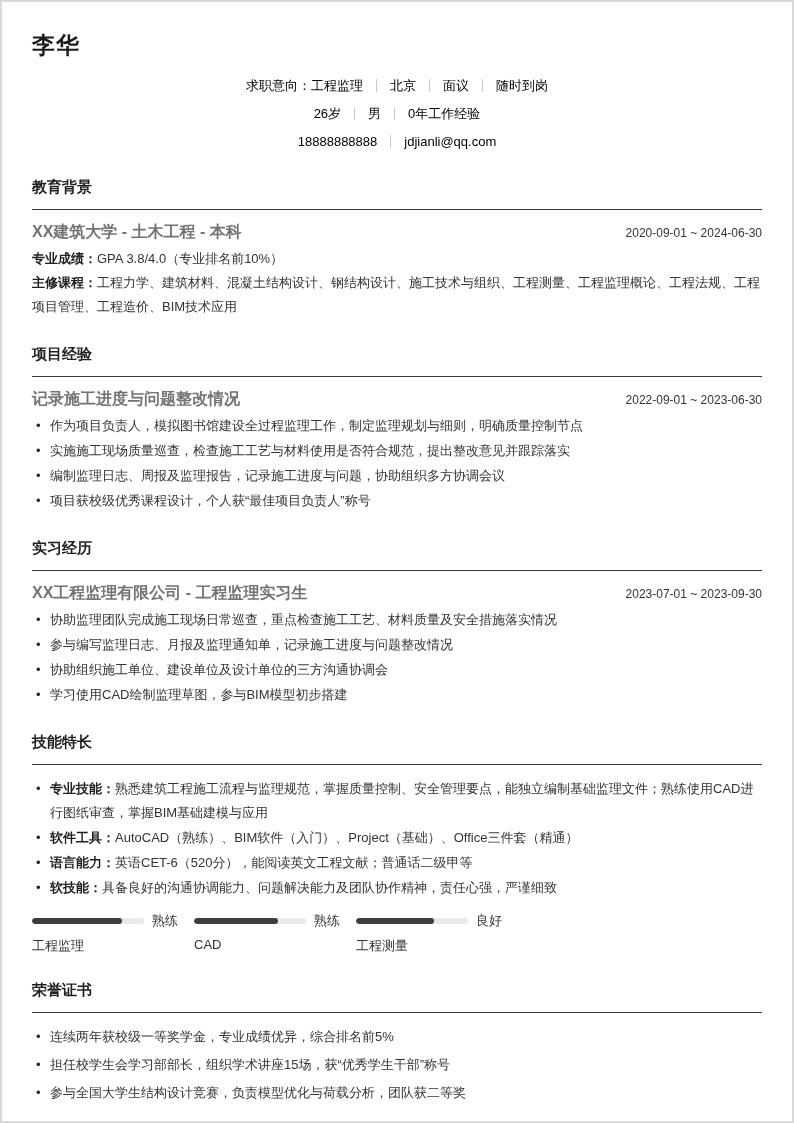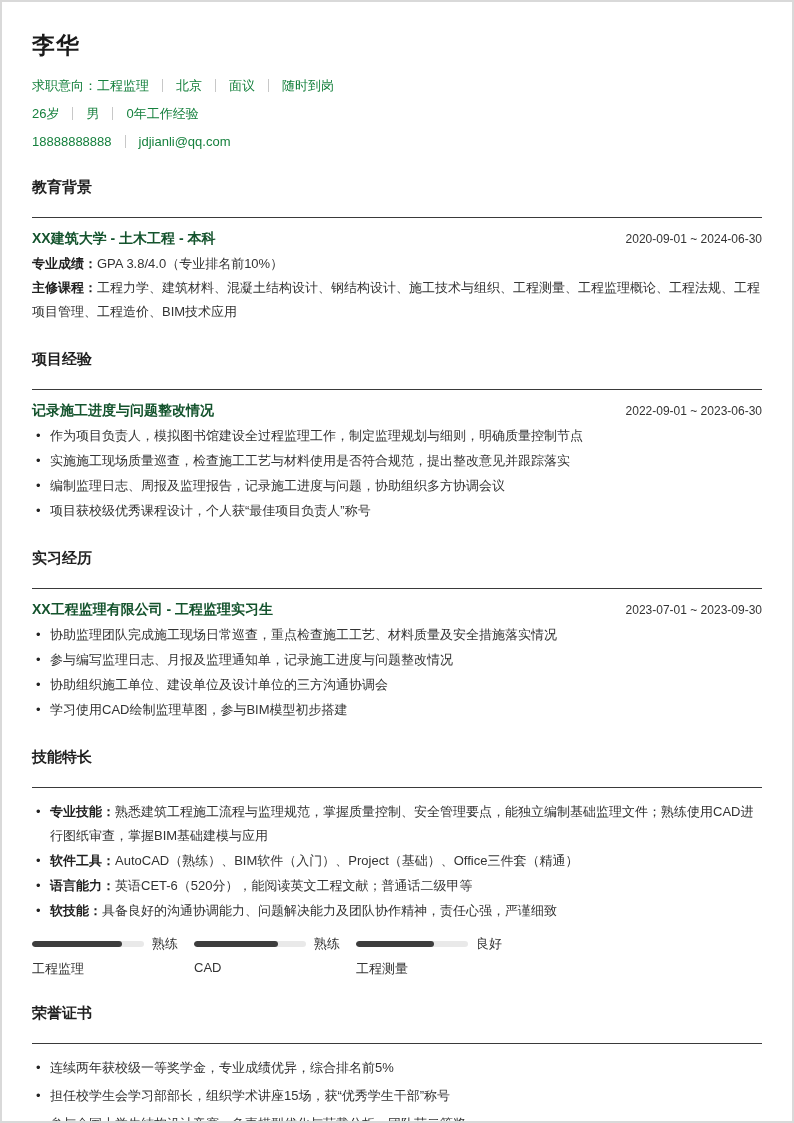--- a/index.html
+++ b/index.html
@@ -17,34 +17,34 @@
     padding: 22px 30px 0;
     overflow: hidden;
     color: #333;
     font-size: 13px;
   }
   
   .name {
     text-align: left; font-size: 23px; font-weight: 700;
     color: #1a1a1a; letter-spacing: 1px; margin: 6px 0 16px;
   }
-  .hline { text-align: left; font-size: 13px; color: #15803d; margin-bottom: 10px; line-height: 1.4; }
+  .hline { text-align: center; font-size: 13px; color: #000000; margin-bottom: 10px; line-height: 1.4; }
   .sep {
     display: inline-block; width: 1px; height: 13px;
     background: #c8c8c8; margin: 0 13px; vertical-align: -2px;
   }
   
   .section { margin-top: 26px; }
   .sec-title {
     font-size: 15px; font-weight: 700; color: #1f1f1f;
-    padding-bottom: 20px; border-bottom: 1px solid #3a3a3a;
+    padding-bottom: 12px; border-bottom: 1px solid #3a3a3a;
   }
   .sec-body { margin-top: 12px; }
   .entry-head { display: flex; justify-content: space-between; align-items: baseline; margin-bottom: 4px; }
-  .entry-title { font-weight: 700; font-size: 14px; color: #14532d; }
+  .entry-title { font-weight: 700; font-size: 16px; color: #737373; }
   .entry-date { font-size: 12px; color: #333; white-space: nowrap; }
   .para { margin: 0; line-height: 1.85; }
   .para b, .blist b { color: #1f1f1f; }
   
   ul.blist { list-style: none; margin: 2px 0 0; padding: 0; }
   .blist li { display: flex; line-height: 1.85; }
   .blist li + li { margin-top: 1px; }
   .blist.loose li + li { margin-top: 4px; }
   .bullet { flex: 0 0 18px; padding-left: 4px; color: #222; }
   .btext { flex: 1; }

